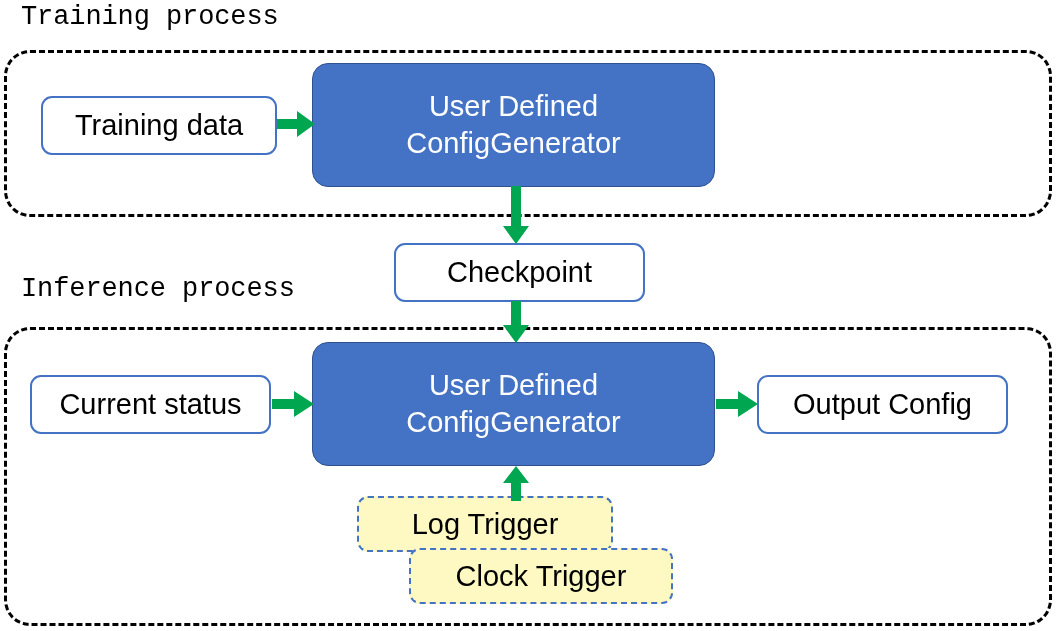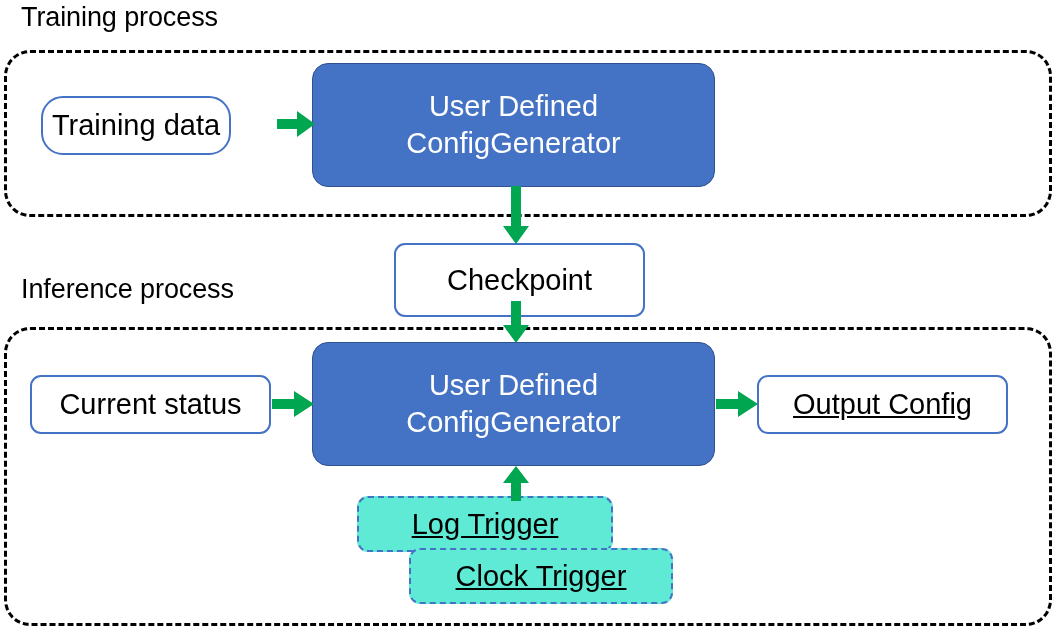--- a/index.html
+++ b/index.html
@@ -14,21 +14,21 @@
     position: relative;
     width: 1057px;
     height: 631px;
     background: #ffffff;
     overflow: hidden;
   }
 
   
   .section-title {
     position: absolute;
-    font-family: Liberation Sans, sans-serif;
+    font-family: Liberation Mono, monospace;
     font-size: 27px;
     color: #000000;
     line-height: 1;
     white-space: nowrap;
     letter-spacing: -0.1px;
   }
   #title-training { left: 21px; top: 4px; }
   #title-inference { left: 21px; top: 276px; }
 
   
@@ -51,24 +51,24 @@
     border-radius: 11px;
     display: flex;
     align-items: center;
     justify-content: center;
     color: #000000;
     font-family: "Liberation Sans", sans-serif;
     font-size: 29px;
     line-height: 1.05;
     white-space: nowrap;
   }
-  #box-training-data  { left: 41px;  top: 96px;  width: 190px; height: 59px; border-radius: 22px; }
-  #box-checkpoint     { left: 394px; top: 243px; width: 251px; height: 74px; }
+  #box-training-data  { left: 41px;  top: 96px;  width: 236px; height: 59px; }
+  #box-checkpoint     { left: 394px; top: 243px; width: 251px; height: 59px; }
   #box-current-status { left: 30px;  top: 375px; width: 241px; height: 59px; text-align: right; }
-  #box-output-config  { left: 757px; top: 375px; width: 251px; height: 59px; text-decoration: underline; }
+  #box-output-config  { left: 757px; top: 375px; width: 251px; height: 59px; }
 
   
   .box-blue {
     position: absolute;
     box-sizing: border-box;
     background: #4472C4;
     border: 1px solid #2F528F;
     border-radius: 16px;
     display: flex;
     flex-direction: column;
@@ -80,31 +80,30 @@
     line-height: 1.28;
     white-space: nowrap;
   }
   #box-train-generator { left: 312px; top: 63px;  width: 403px; height: 124px; }
   #box-infer-generator { left: 312px; top: 342px; width: 403px; height: 124px; }
 
   
   .box-trigger {
     position: absolute;
     box-sizing: border-box;
-    background: #5eead4;
+    background: #fef9c3;
     border: 2px dashed #4472C4;
     border-radius: 11px;
     display: flex;
     align-items: center;
     justify-content: center;
     color: #000000;
     font-family: "Liberation Sans", sans-serif;
     font-size: 29px;
     white-space: nowrap;
-    text-decoration: underline;
   }
   #box-log-trigger   { left: 357px; top: 496px; width: 256px; height: 56px; z-index: 3; }
   #box-clock-trigger { left: 409px; top: 548px; width: 264px; height: 56px; z-index: 4; }
 
   
   .arrow {
     position: absolute;
     z-index: 6;
   }
   .arrow svg { display: block; }

